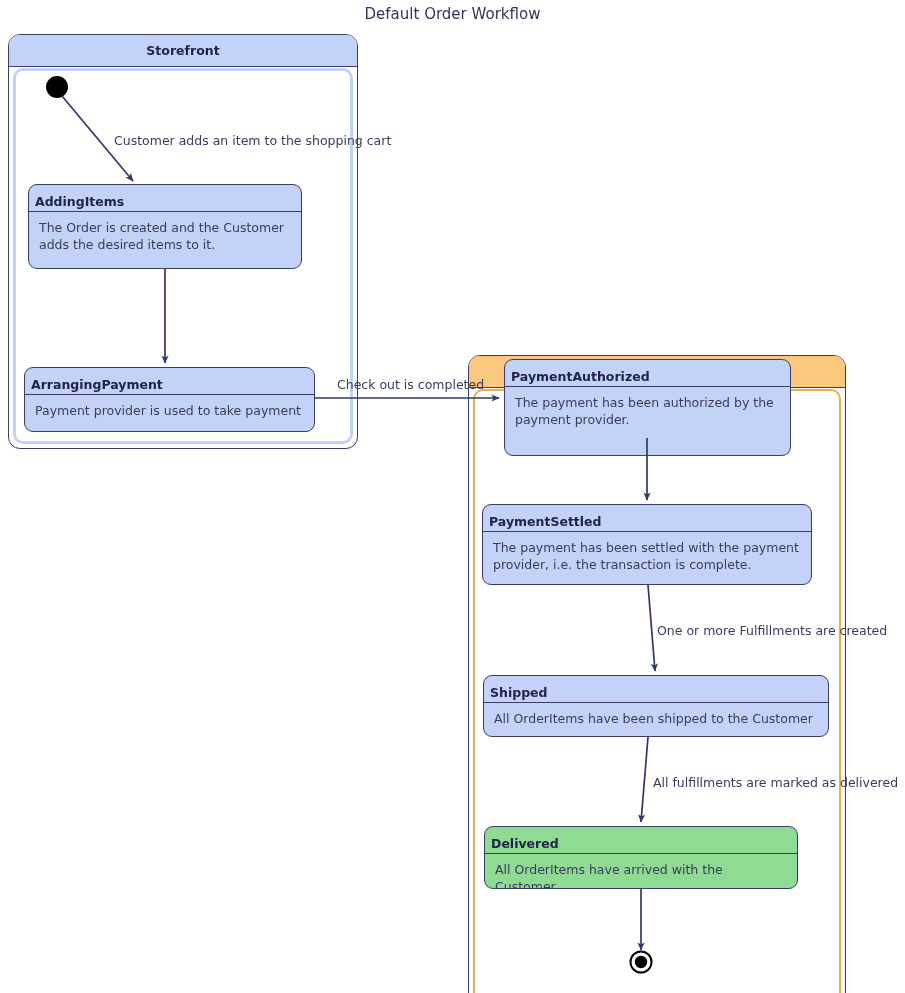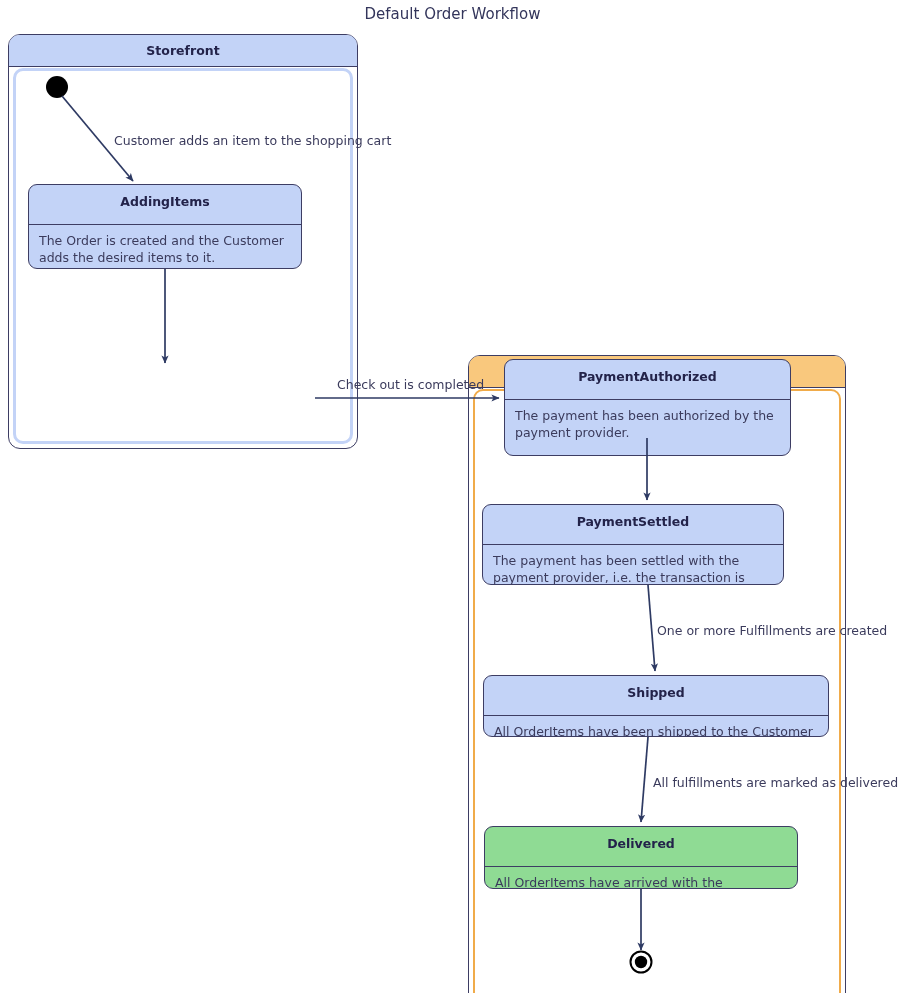--- a/index.html
+++ b/index.html
@@ -95,22 +95,22 @@
     box-sizing: border-box;
     border: 1.4px solid #3d3d63;
     border-radius: 9px;
     overflow: hidden;
     background: #c3d3f7;
   }
   .state-title {
     font-weight: bold;
     font-size: 12.5px;
     color: #23234a;
-    text-align: center;
-    padding: 9px 6px 15px 6px;
+    text-align: left;
+    padding: 9px 6px 2px 6px;
     border-bottom: 1.3px solid #3d3d63;
     line-height: 15px;
   }
   .state-desc {
     font-size: 12.5px;
     color: #3b3b5c;
     padding: 7px 10px 8px 10px;
     line-height: 17px;
   }
   .state.green {
@@ -140,27 +140,31 @@
   <div class="composite adminui" style="left:468px; top:315px; width:378px; height:752px;margin-top:40px;">
     <div class="composite-header">Admin UI</div>
     <div class="composite-inner" style="top:33px;"></div>
   </div>
 
   <div class="state" style="left:28px; top:184px; width:274px; height:85px;">
     <div class="state-title">AddingItems</div>
     <div class="state-desc">The Order is created and the Customer adds the desired items to it.</div>
   </div>
 
+  <div class="state" style="left:24px; top:367px; width:291px; height:65px;">
+    <div class="state-title">ArrangingPayment</div>
+    <div class="state-desc">Payment provider is used to take payment</div>
+  </div>
 
   <div class="state" style="left:504px; top:359px; width:287px; height:97px;">
     <div class="state-title">PaymentAuthorized</div>
     <div class="state-desc">The payment has been authorized by the payment provider.</div>
   </div>
 
-  <div class="state" style="left:482px; top:504px; width:302px; height:81px;">
+  <div class="state" style="left:482px; top:504px; width:330px; height:81px;">
     <div class="state-title">PaymentSettled</div>
     <div class="state-desc">The payment has been settled with the payment provider, i.e. the transaction is complete.</div>
   </div>
 
   <div class="state" style="left:483px; top:675px; width:346px; height:62px;">
     <div class="state-title">Shipped</div>
     <div class="state-desc">All OrderItems have been shipped to the Customer</div>
   </div>
 
   <div class="state green" style="left:484px; top:826px; width:314px; height:63px;">

